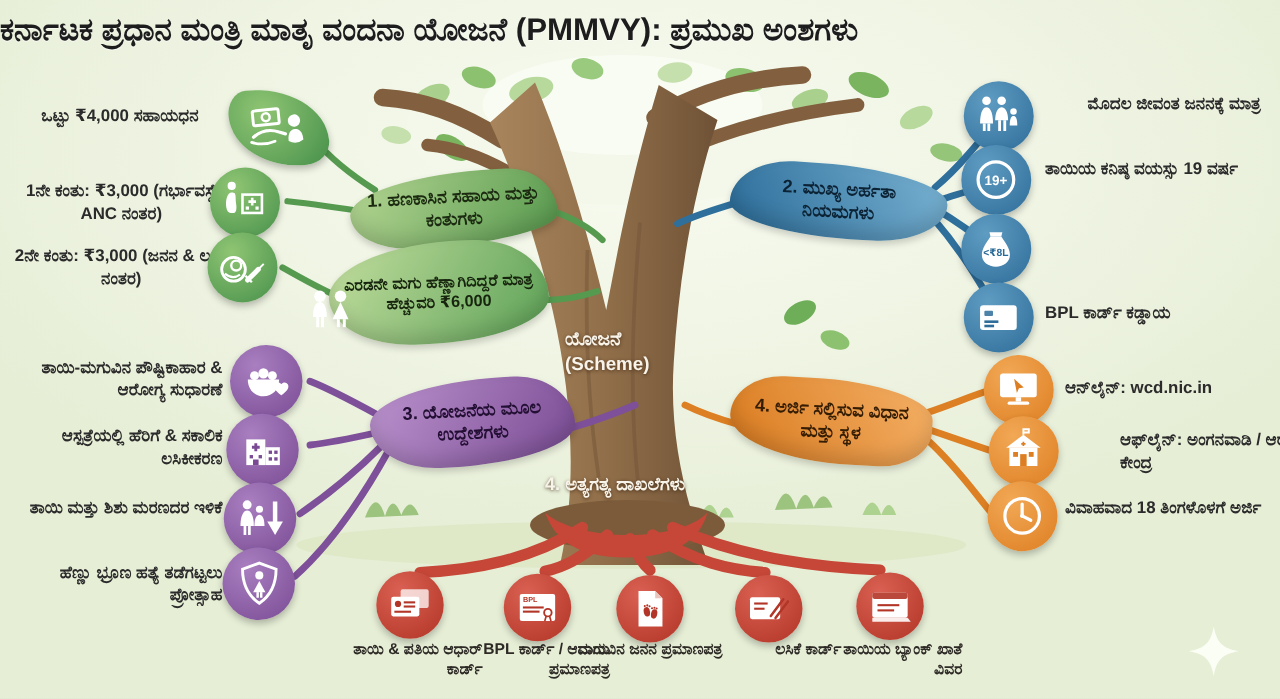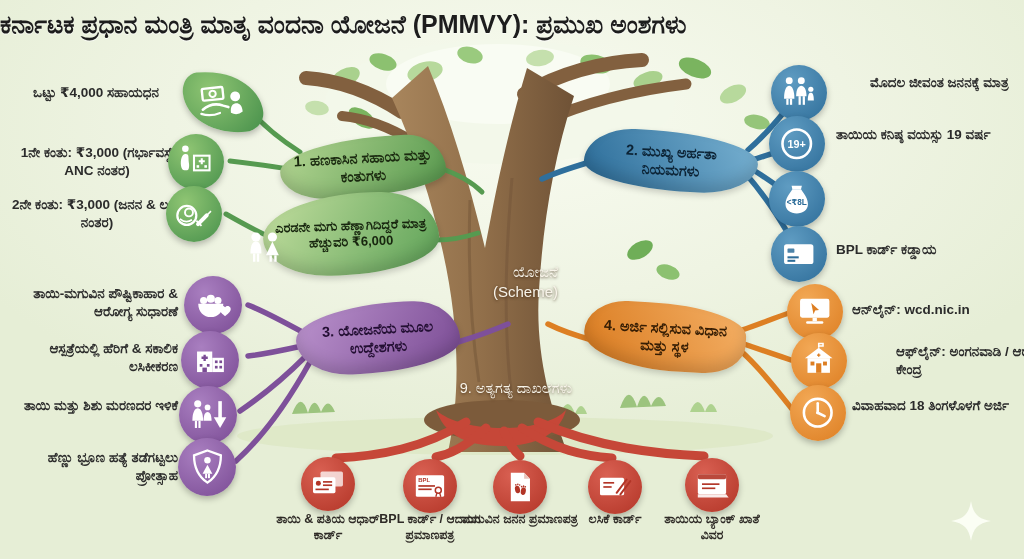--- a/index.html
+++ b/index.html
@@ -27,23 +27,23 @@
   .tc{text-align:center}.tr{text-align:right}.tl{text-align:left}
   .ic{position:absolute;z-index:4;border-radius:50%;display:flex;align-items:center;justify-content:center;
     box-shadow:0 3px 6px rgba(0,0,0,.25)}
   .ic svg{width:74%;height:74%}
   .ic.green{background:radial-gradient(circle at 35% 28%,#8fc573,#47904b)}
   .ic.blue{background:radial-gradient(circle at 35% 28%,#5f9cc2,#2e6d99)}
   .ic.purple{background:radial-gradient(circle at 35% 28%,#a97fc0,#7a4b94)}
   .ic.orange{background:radial-gradient(circle at 35% 28%,#f2a855,#dd7e22)}
   .ic.red{background:radial-gradient(circle at 35% 28%,#d96052,#b23527)}
   .ic.leafshape{border-radius:20% 80% 25% 75% / 30% 72% 28% 70%;transform:rotate(-6deg)}
-  .trunk-label{position:absolute;z-index:3;color:#f8f4ea;font-weight:400;text-align:right;
+  .trunk-label{position:absolute;z-index:3;color:#f8f4ea;font-weight:700;text-align:left;
     line-height:1.3;text-shadow:0 1px 3px rgba(55,32,14,.75)}
-  .doc-label{position:absolute;z-index:4;font-weight:700;font-size:12.5px;line-height:16px;color:#2e2a26;text-align:center}
+  .doc-label{position:absolute;z-index:4;font-weight:700;font-size:12.5px;line-height:16px;color:#2e2a26;text-align:right}
   .deco{position:absolute;z-index:5}
   svg text{font-family:"Liberation Sans","DejaVu Sans",sans-serif}
 </style>
 </head>
 <body>
 
 <div id="stage">
 
   <svg id="tree" width="1024" height="559" viewBox="0 0 1024 559">
     <defs>
@@ -129,21 +129,21 @@
 
   <h1 id="title">ಕರ್ನಾಟಕ ಪ್ರಧಾನ ಮಂತ್ರಿ ಮಾತೃ ವಂದನಾ ಯೋಜನೆ (PMMVY): ಪ್ರಮುಖ ಅಂಶಗಳು</h1>
 
   <div class="ll" id="leaf-finance">1. ಹಣಕಾಸಿನ ಸಹಾಯ ಮತ್ತು ಕಂತುಗಳು</div>
   <div class="ll" id="leaf-note">ಎರಡನೇ ಮಗು ಹೆಣ್ಣಾಗಿದಿದ್ದರೆ ಮಾತ್ರ ಹೆಚ್ಚುವರಿ ₹6,000</div>
   <div class="ll" id="leaf-elig">2. ಮುಖ್ಯ ಅರ್ಹತಾ ನಿಯಮಗಳು</div>
   <div class="ll" id="leaf-obj">3. ಯೋಜನೆಯ ಮೂಲ ಉದ್ದೇಶಗಳು</div>
   <div class="ll" id="leaf-app">4. ಅರ್ಜಿ ಸಲ್ಲಿಸುವ ವಿಧಾನ ಮತ್ತು ಸ್ಥಳ</div>
 
   <div class="trunk-label" style="left:452px;top:262px;width:106px;font-size:15px">ಯೋಜನೆ (Scheme)</div>
-  <div class="trunk-label" style="left:436px;top:379px;width:136px;font-size:14.5px">9. ಅತ್ಯಗತ್ಯ ದಾಖಲೆಗಳು</div>
+  <div class="trunk-label" style="left:436px;top:379px;width:136px;font-size:14.5px">4. ಅತ್ಯಗತ್ಯ ದಾಖಲೆಗಳು</div>
 
   <div class="item-text tc" style="left:10px;top:84px;width:172px">ಒಟ್ಟು ₹4,000 ಸಹಾಯಧನ</div>
   <div class="ic green leafshape" style="left:184px;top:70px;width:78px;height:64px">
     <svg viewBox="0 0 48 48">
       <rect x="4" y="9" width="21" height="12" rx="1.5" fill="none" stroke="#fff" stroke-width="2.4"></rect>
       <circle cx="14.5" cy="15" r="3.2" fill="none" stroke="#fff" stroke-width="2"></circle>
       <path d="M3,30 Q13,23 24,28 L29,30" fill="none" stroke="#fff" stroke-width="2.6" stroke-linecap="round"></path>
       <path d="M1,34 Q10,38 20,35" fill="none" stroke="#fff" stroke-width="2.2" stroke-linecap="round"></path>
       <circle cx="37" cy="20" r="5" fill="#fff"></circle>
       <path d="M31,36 C31,29 34,27 37,27 C40,27 43,29 43,36 Q37,40 31,36 Z" fill="#fff"></path>

